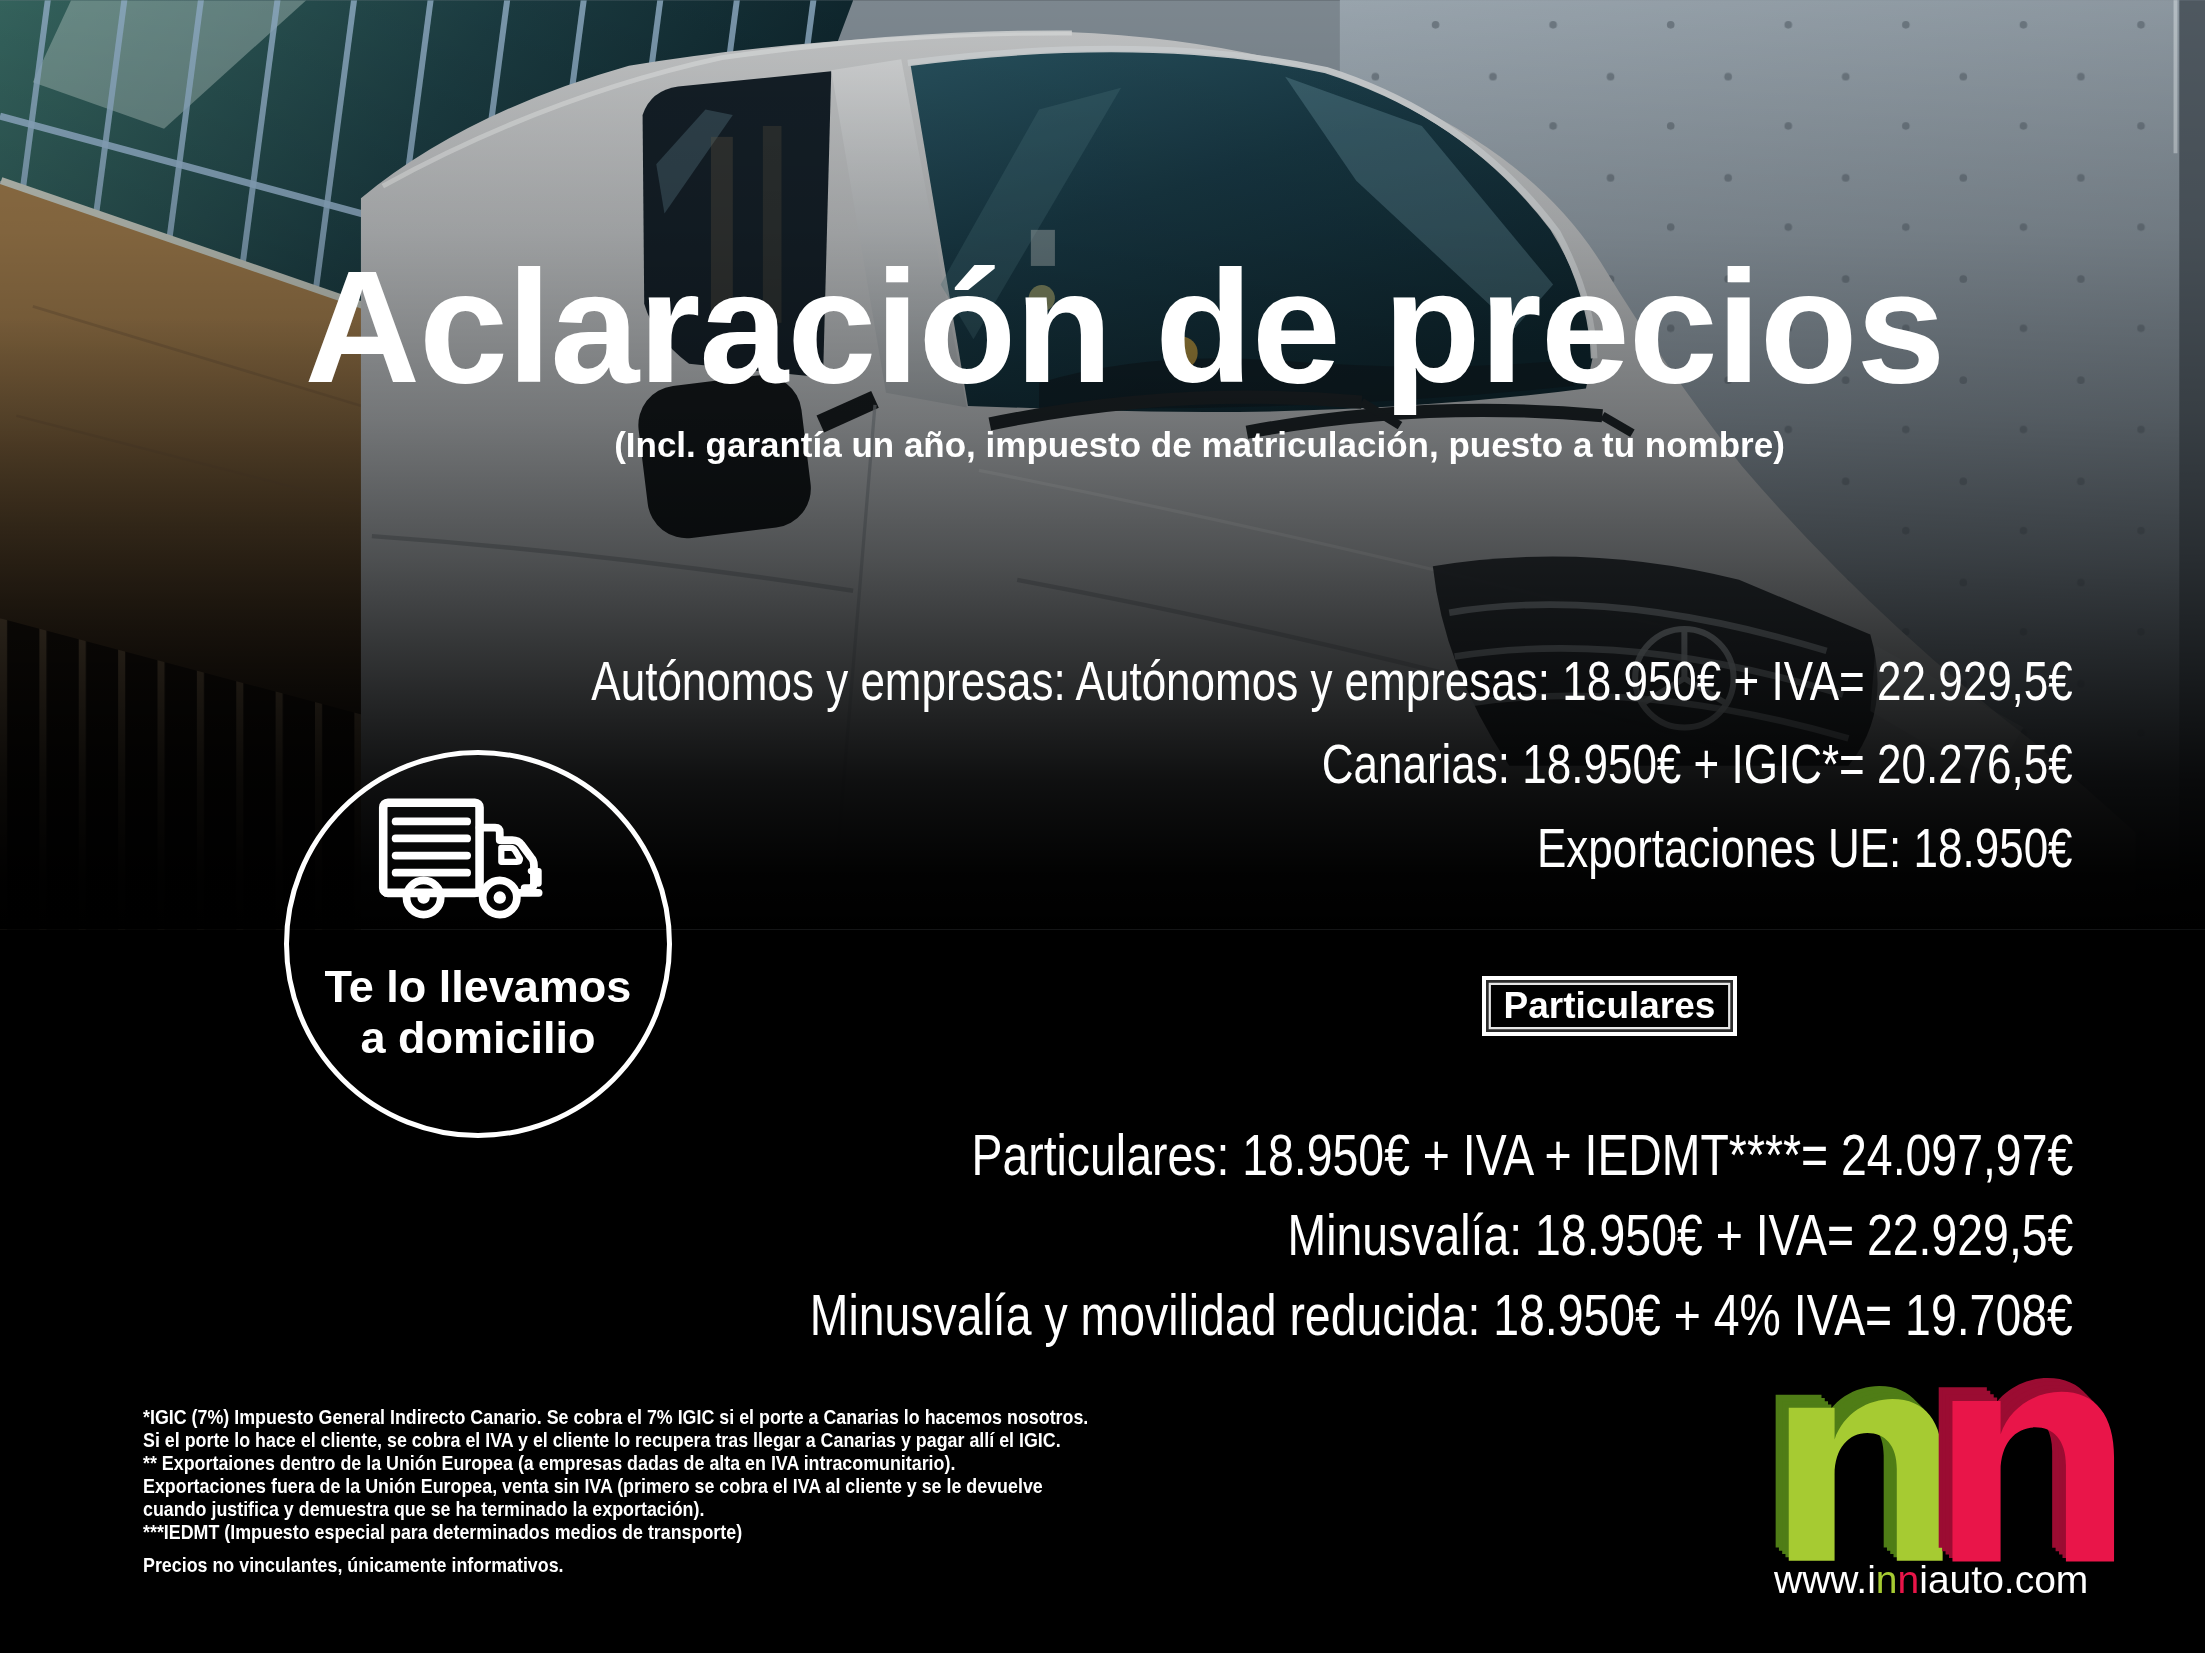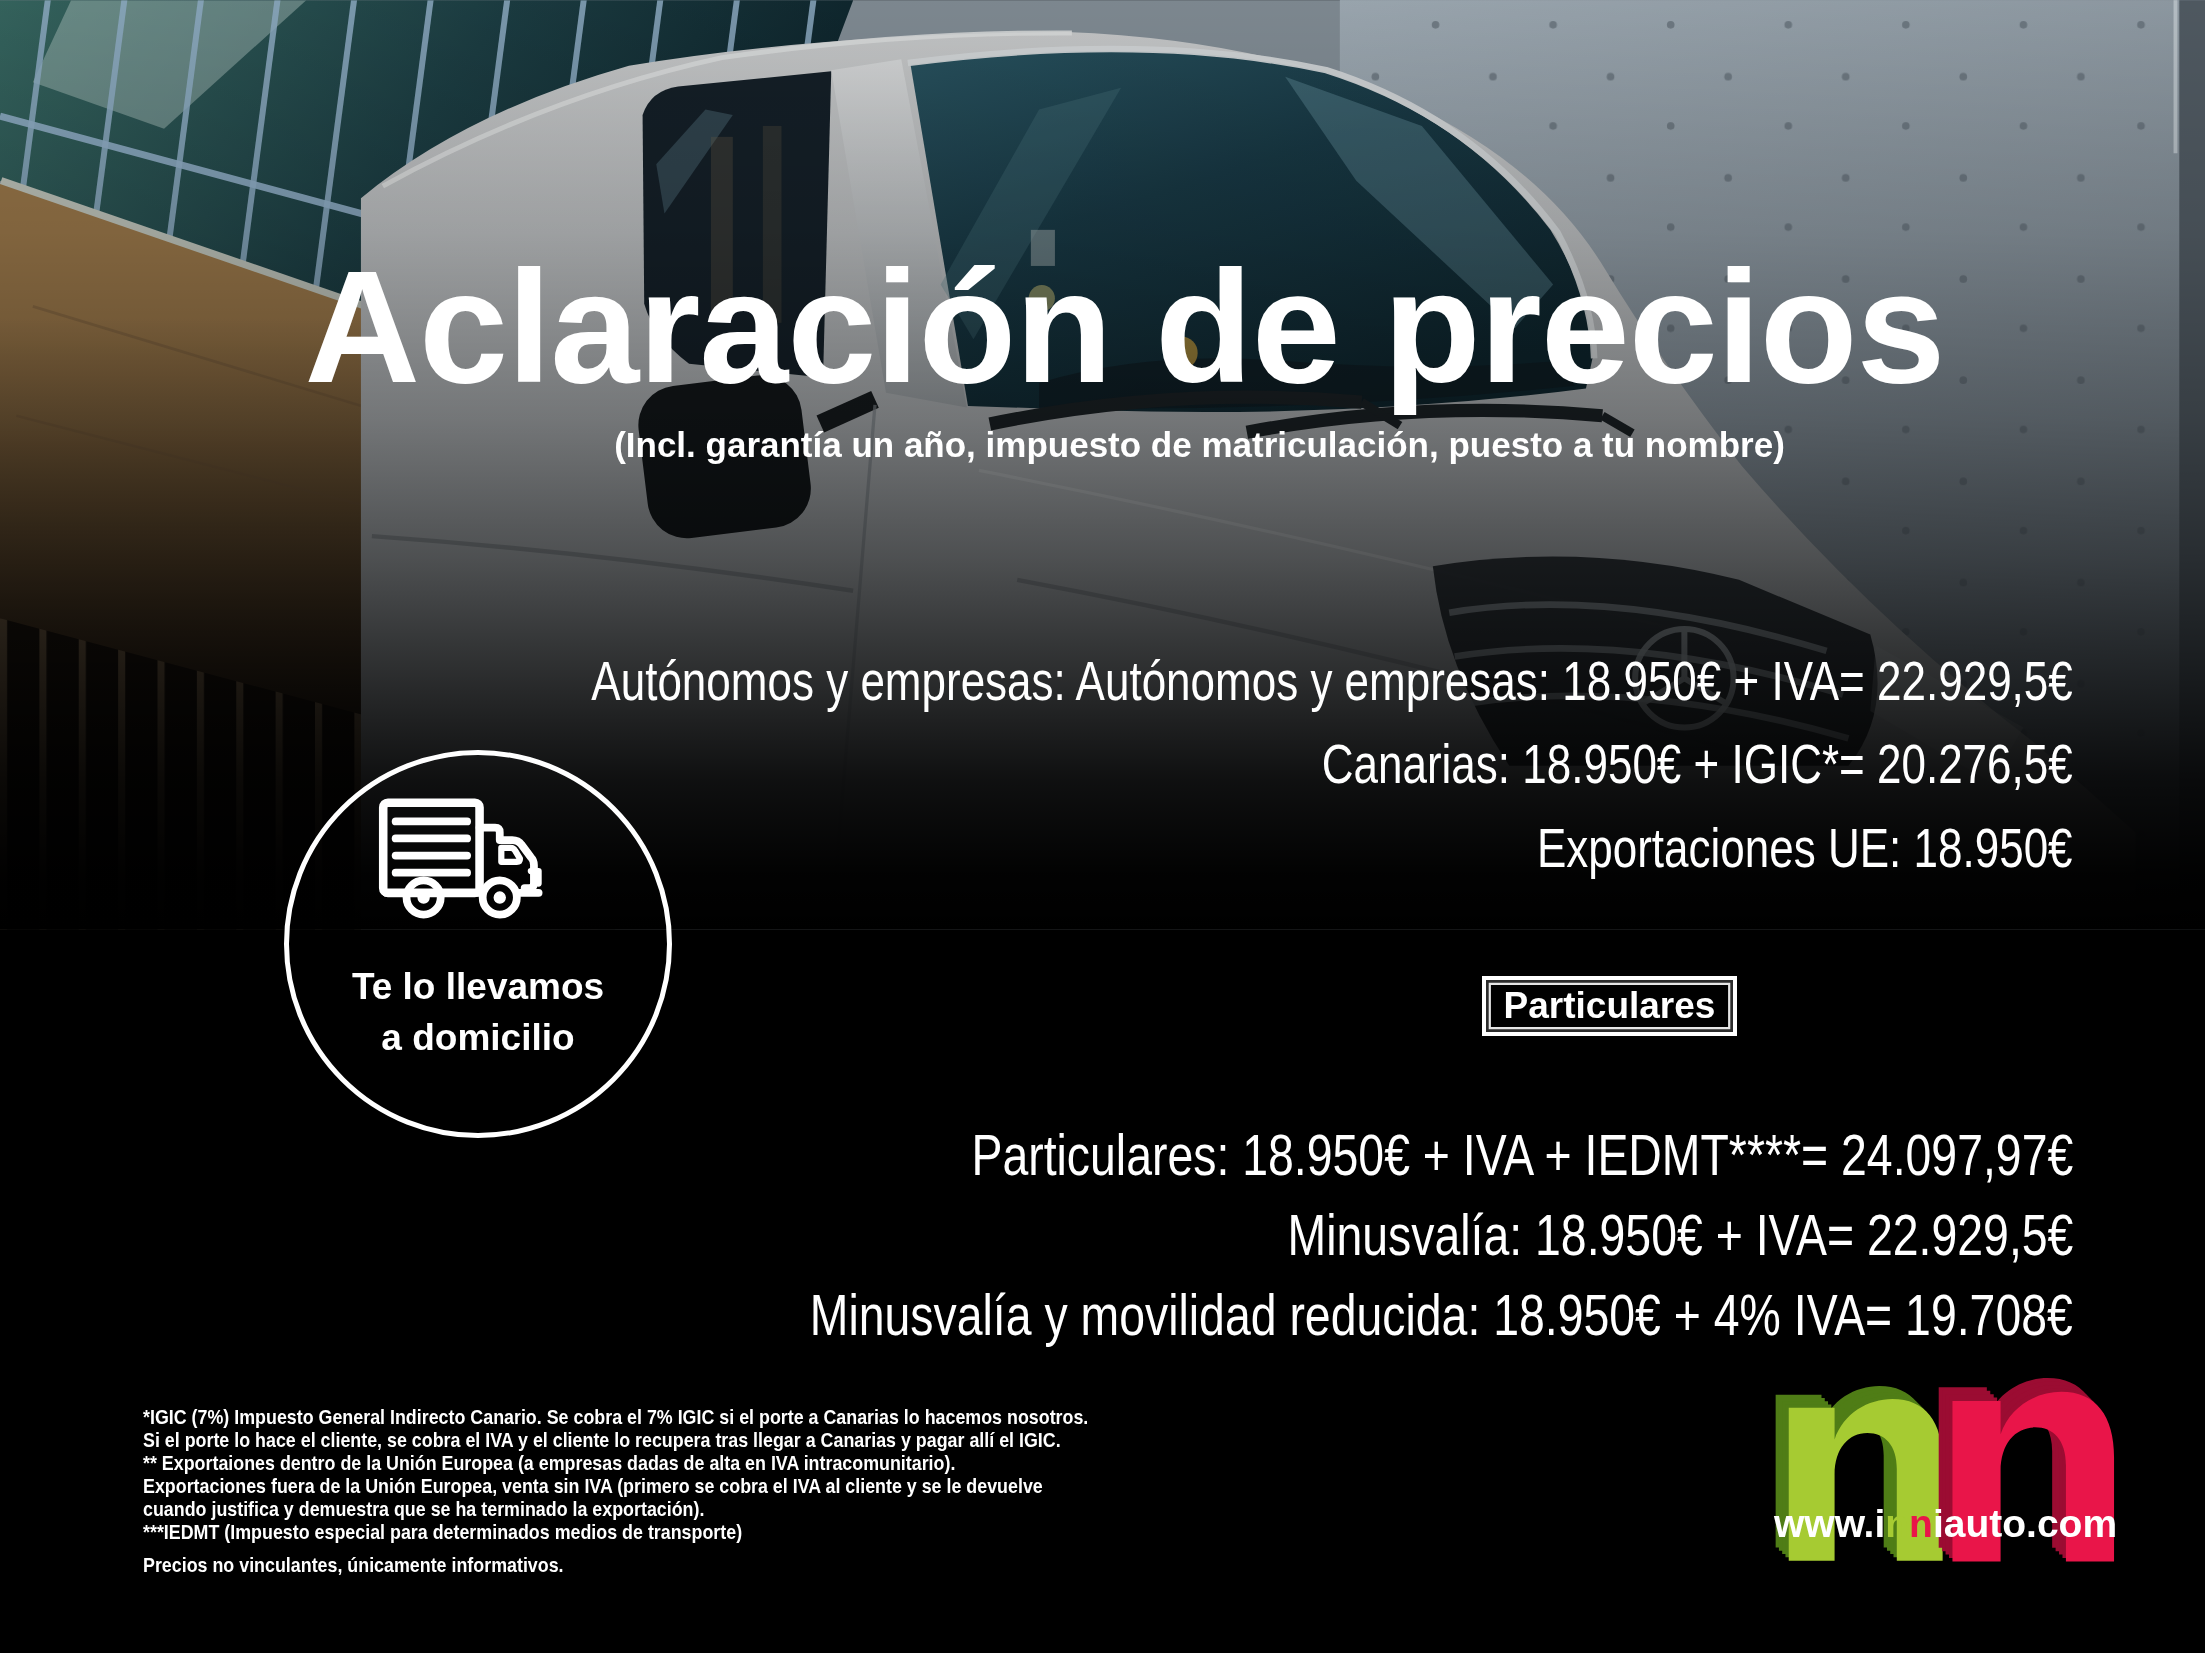--- a/index.html
+++ b/index.html
@@ -12,31 +12,31 @@
   .subtitle{position:absolute;top:427px;left:0;width:2205px;text-align:center;
          font-size:35px;font-weight:bold;line-height:1;transform:translateX(97px);white-space:nowrap;}
   .price-line{position:absolute;right:173px;font-weight:400;line-height:1;white-space:nowrap;
          transform:scaleX(0.80);transform-origin:100% 50%;}
   .pt{font-size:55px;}
   .pb{font-size:58px;}
   .badge-circle{position:absolute;left:284px;top:750px;width:388px;height:388px;
          border:5.5px solid #fff;border-radius:50%;box-sizing:border-box;}
   .badge-icon{position:absolute;left:377px;top:790px;}
   .badge-text{position:absolute;left:284px;top:961px;width:388px;text-align:center;
-         font-size:37px;font-weight:bold;line-height:51px;}
+         font-size:45px;font-weight:bold;line-height:51px;}
   .section-box{position:absolute;left:1482px;top:976px;width:255px;height:60px;
          box-sizing:border-box;border:4.9px solid #fff;
          box-shadow:inset 0 0 0 2.7px rgba(10,10,10,.85), inset 0 0 0 4.9px rgba(255,255,255,.9);
          display:flex;align-items:center;justify-content:center;
          font-size:37px;font-weight:bold;}
   .footnotes{position:absolute;left:143px;top:1405px;font-size:21px;font-weight:bold;
          line-height:23px;transform:scaleX(0.85);transform-origin:0 0;white-space:nowrap;}
   .footnotes .disclaimer{margin-top:9.8px;}
   .logo-svg{position:absolute;left:1772px;top:1374px;}
-  .site-url{position:absolute;left:1774px;top:1504px;font-size:39px;font-weight:bold;
+  .site-url{position:absolute;left:1774px;top:1560px;font-size:39px;font-weight:normal;
          line-height:1;white-space:nowrap;}
   .site-url .seg-green{color:#a6cb32;}
   .site-url .seg-red{color:#e91549;}
 </style>
 </head>
 <body>
 
 <div class="stage">
 
   <svg class="hero-photo" width="2205" height="930" viewBox="0 0 4032 1700">

